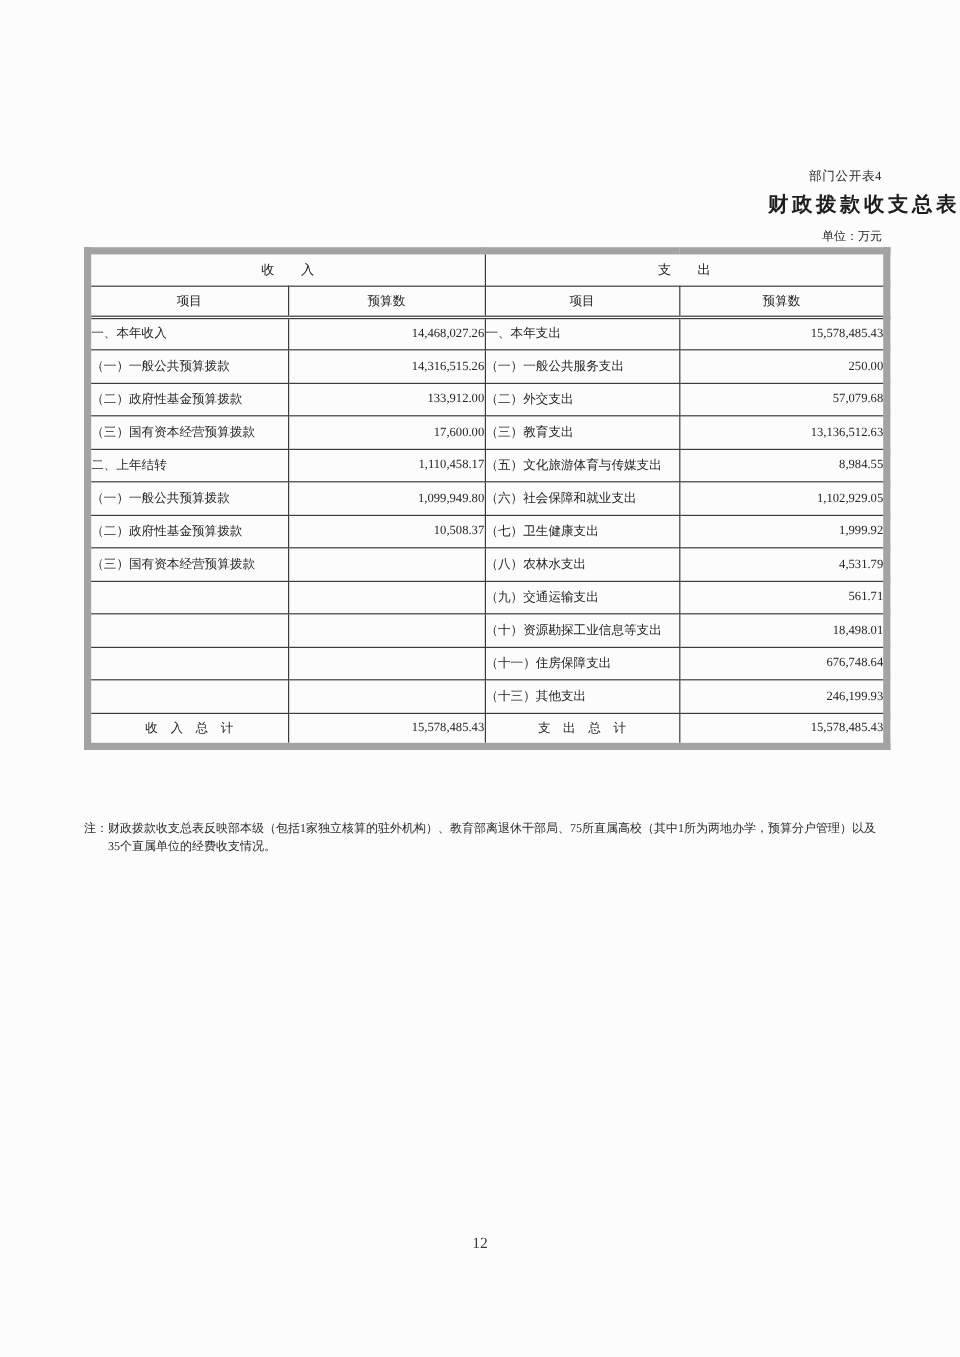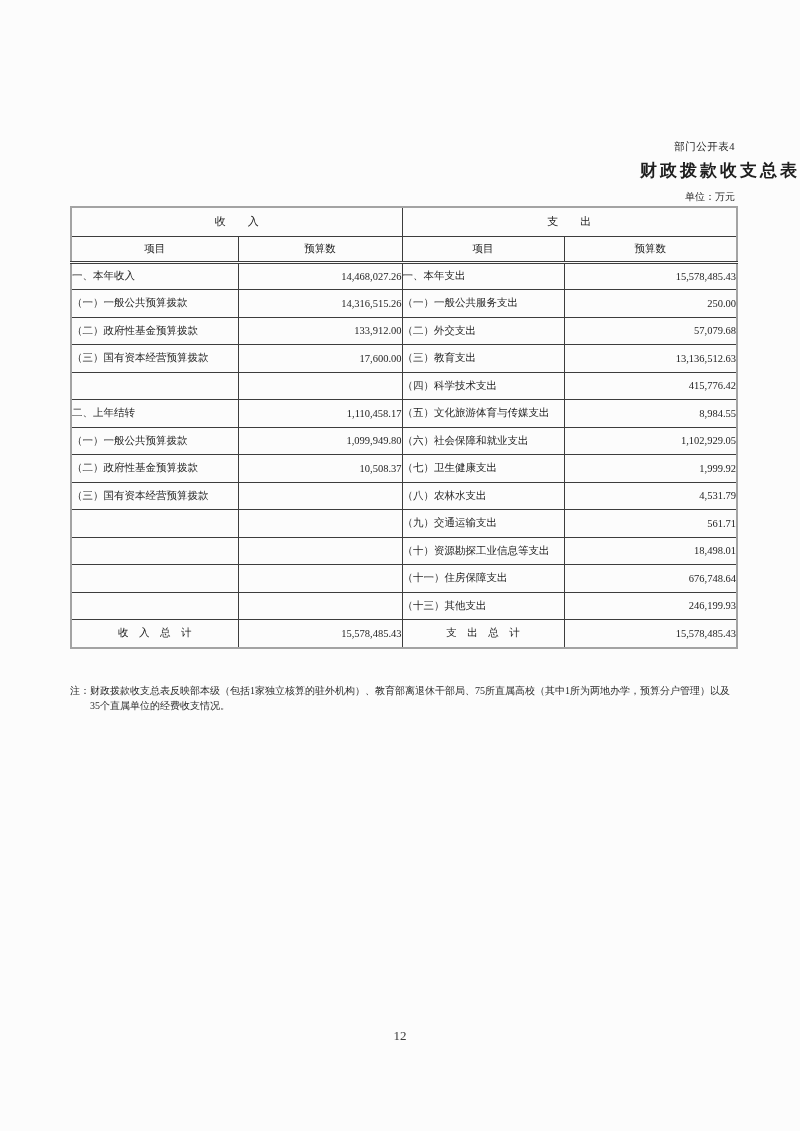--- a/index.html
+++ b/index.html
@@ -24,21 +24,21 @@
   }
   .unit-label {
     position: absolute; top: 190px; right: 65px;
     font-size: 10px;
   }
 
   table.budget {
     position: absolute; top: 206px; left: 70px;
     width: 666px; table-layout: fixed;
     border-collapse: collapse;
-    border: 2px solid #a3a3a3;
+    border: 6px solid #a3a3a3;
     font-size: 10.5px; color: #242424;
   }
   table.budget th, table.budget td {
     border: 1px solid #3d3d3d;
     padding: 0; overflow: hidden; white-space: nowrap;
   }
   table.budget th { font-weight: normal; }
   tr.group-row th { height: 29px; font-size: 11px; text-align: center; }
   tr.cols-row th { height: 26px; text-align: center; border-bottom: 3px double #3d3d3d; font-family: Liberation Serif, serif; }
   tbody td { height: 27.5px; }
@@ -111,26 +111,20 @@
         <td class="cell-item mid">（二）外交支出</td>
         <td class="cell-val">57,079.68</td>
       </tr>
       <tr>
         <td class="cell-item">（三）国有资本经营预算拨款</td>
         <td class="cell-val">17,600.00</td>
         <td class="cell-item mid">（三）教育支出</td>
         <td class="cell-val">13,136,512.63</td>
       </tr>
       <tr>
-        <td class="cell-item"></td>
-        <td class="cell-val"></td>
-        <td class="cell-item mid">（四）科学技术支出</td>
-        <td class="cell-val">415,776.42</td>
-      </tr>
-      <tr>
         <td class="cell-item">二、上年结转</td>
         <td class="cell-val">1,110,458.17</td>
         <td class="cell-item mid">（五）文化旅游体育与传媒支出</td>
         <td class="cell-val">8,984.55</td>
       </tr>
       <tr>
         <td class="cell-item">（一）一般公共预算拨款</td>
         <td class="cell-val">1,099,949.80</td>
         <td class="cell-item mid">（六）社会保障和就业支出</td>
         <td class="cell-val">1,102,929.05</td>

